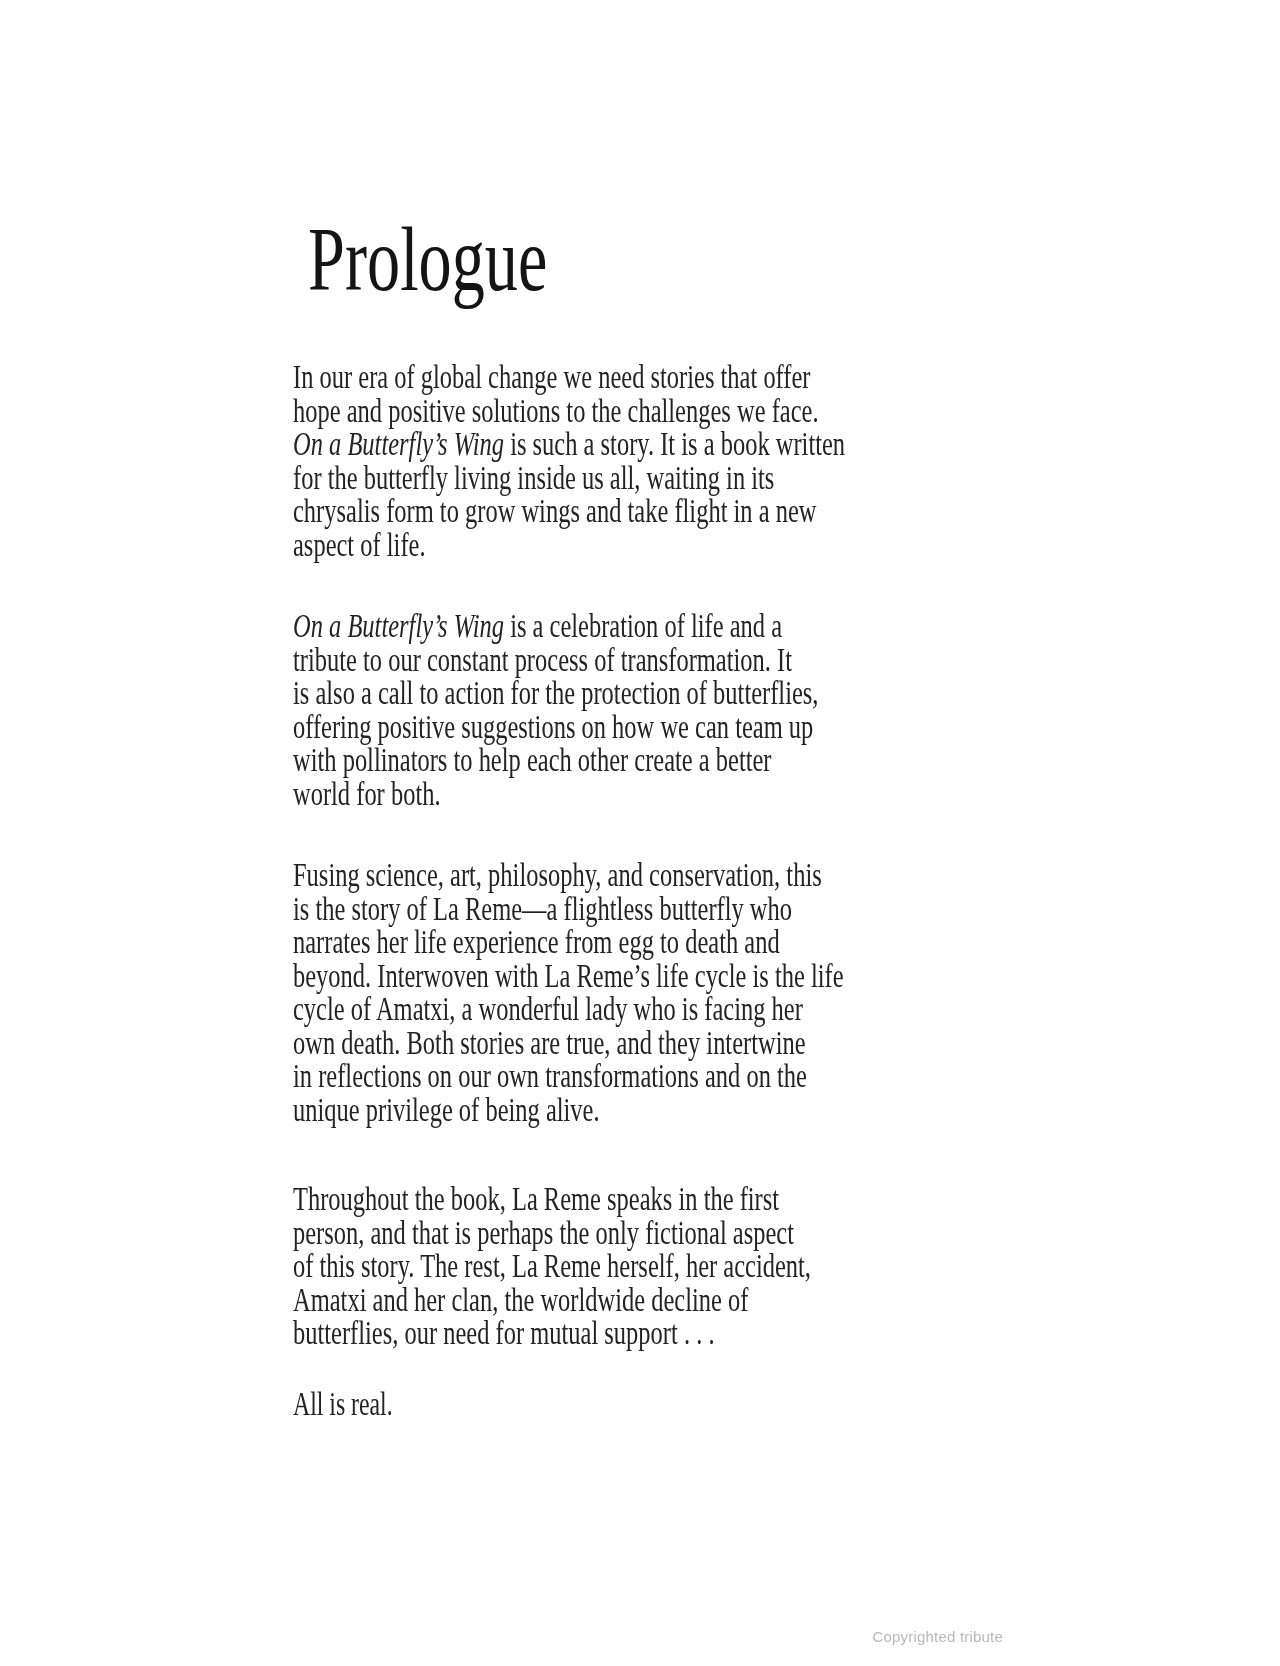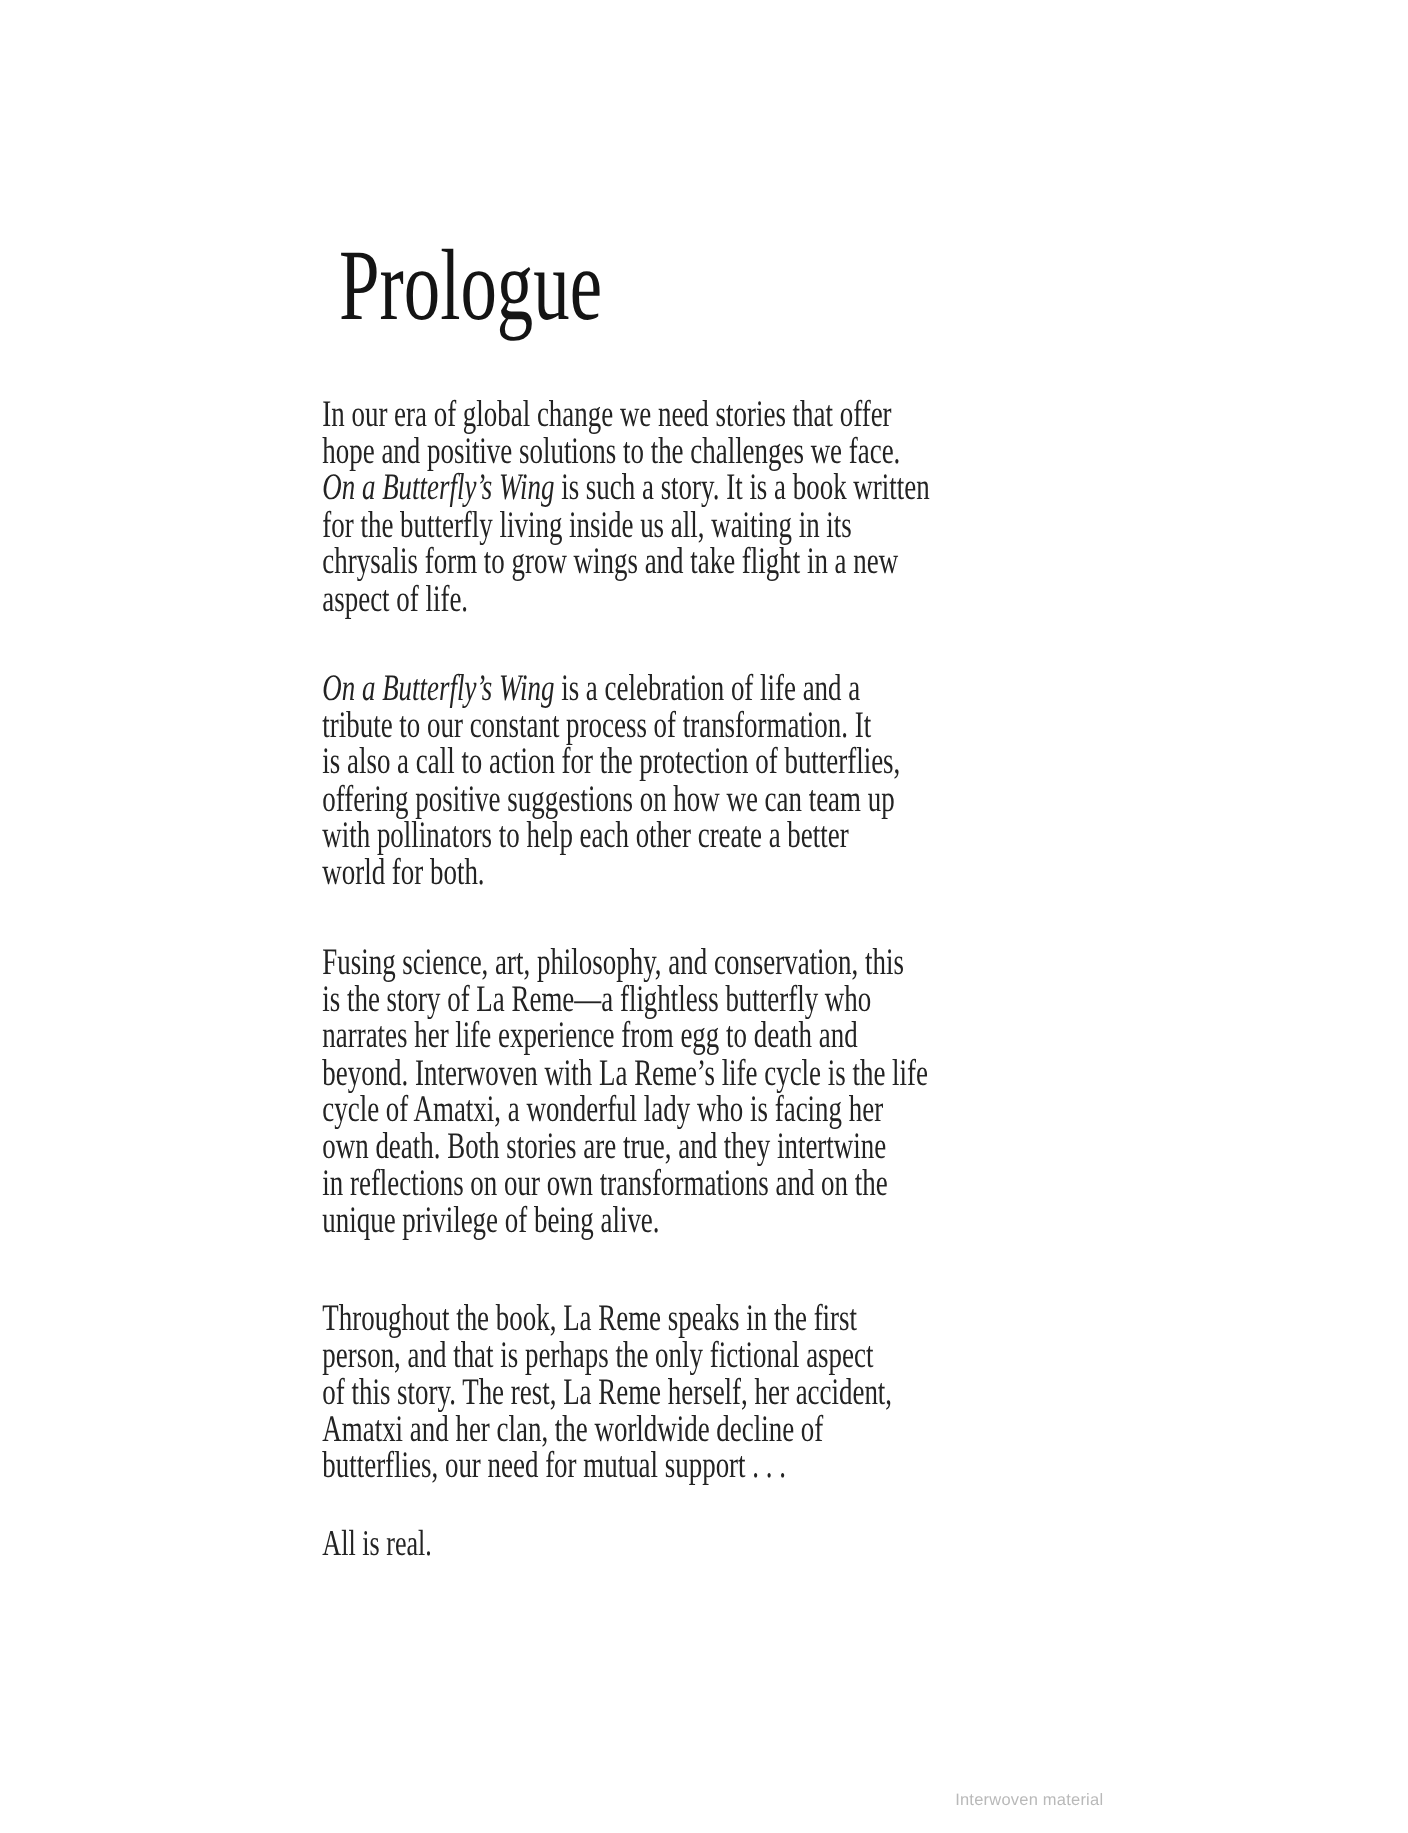--- a/index.html
+++ b/index.html
@@ -84,14 +84,14 @@
 in reflections on our own transformations and on the
 unique privilege of being alive.</span></div>
         <div class="para"><span>Throughout the book, La Reme speaks in the first
 person, and that is perhaps the only fictional aspect
 of this story. The rest, La Reme herself, her accident,
 Amatxi and her clan, the worldwide decline of
 butterflies, our need for mutual support . . .</span></div>
       </div>
     <div class="closing">All is real.</div>
   </div>
-  <div class="watermark">Interwoven material</div>
+  <div class="watermark">Copyrighted tribute</div>
 </div>
 
 </body></html>

